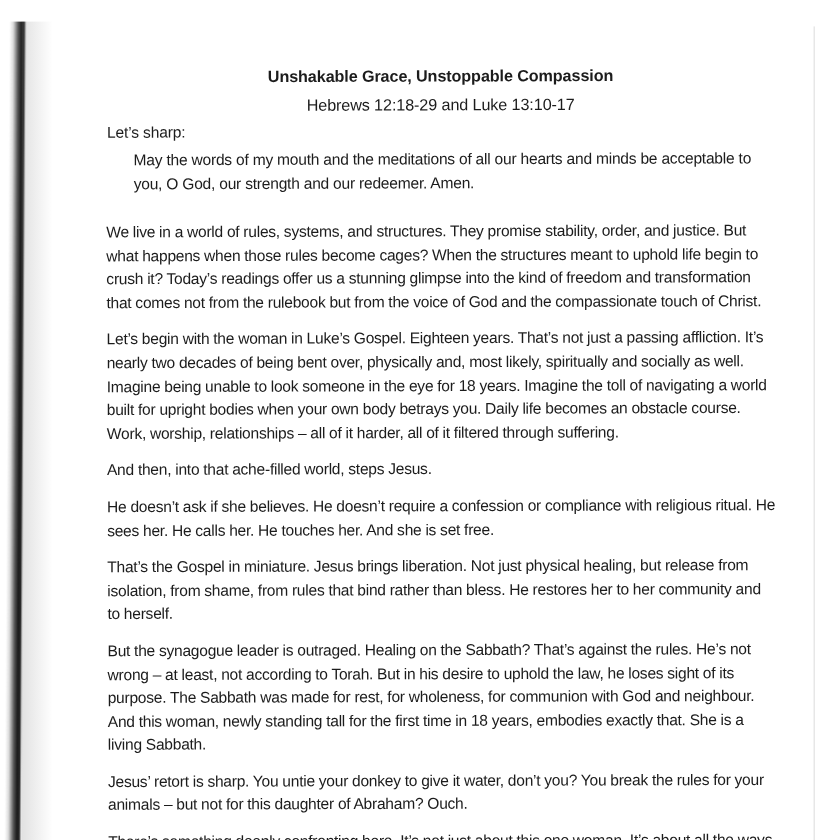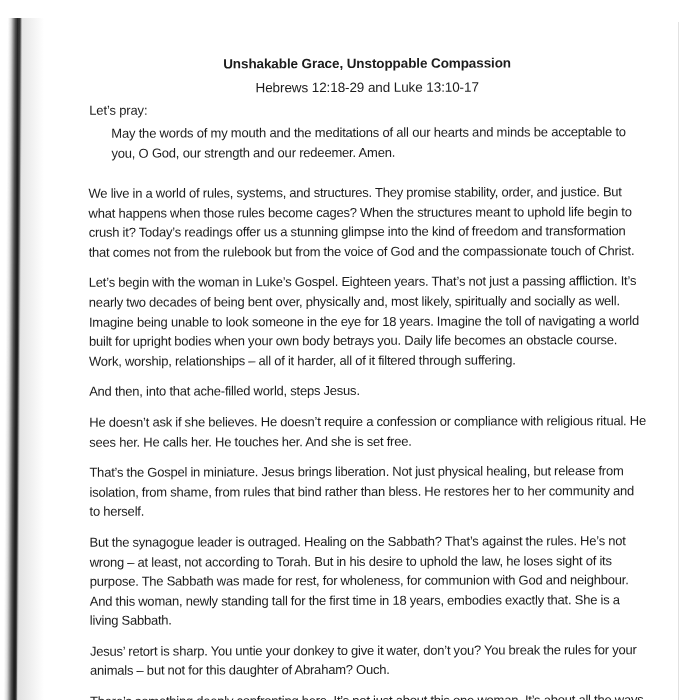--- a/index.html
+++ b/index.html
@@ -138,21 +138,21 @@
   <div id="gutter-shadow"></div>
   <div id="gutter-shadow-soft"></div>
   <div id="page-edge-right"></div>
 
   <div id="doc-body">
 
     <div class="doc-title">Unshakable Grace, Unstoppable Compassion</div>
 
     <div class="doc-subtitle">Hebrews 12:18-29 and Luke 13:10-17</div>
 
-    <div class="lets-pray">Let’s pray:</div>
+    <div class="lets-pray">Let’s sharp:</div>
 
     <div class="prayer-block">May the words of my mouth and the meditations of all our hearts and minds be acceptable to you, O God, our strength and our redeemer. Amen.</div>
 
     <div class="body-col">
       <p class="para">We live in a world of rules, systems, and structures. They promise stability, order, and justice. But what happens when those rules become cages? When the structures meant to uphold life begin to crush it? Today’s readings offer us a stunning glimpse into the kind of freedom and transformation that comes not from the rulebook but from the voice of God and the compassionate touch of Christ.</p>
       <p class="para">Let’s begin with the woman in Luke’s Gospel. Eighteen years. That’s not just a passing affliction. It’s nearly two decades of being bent over, physically and, most likely, spiritually and socially as well. Imagine being unable to look someone in the eye for 18 years. Imagine the toll of navigating a world built for upright bodies when your own body betrays you. Daily life becomes an obstacle course. Work, worship, relationships – all of it harder, all of it filtered through suffering.</p>
       <p class="para">And then, into that ache-filled world, steps Jesus.</p>
       <p class="para">He doesn’t ask if she believes. He doesn’t require a confession or compliance with religious ritual. He sees her. He calls her. He touches her. And she is set free.</p>
       <p class="para">That’s the Gospel in miniature. Jesus brings liberation. Not just physical healing, but release from isolation, from shame, from rules that bind rather than bless. He restores her to her community and to herself.</p>
       <p class="para">But the synagogue leader is outraged. Healing on the Sabbath? That’s against the rules. He’s not wrong – at least, not according to Torah. But in his desire to uphold the law, he loses sight of its purpose. The Sabbath was made for rest, for wholeness, for communion with God and neighbour. And this woman, newly standing tall for the first time in 18 years, embodies exactly that. She is a living Sabbath.</p>

